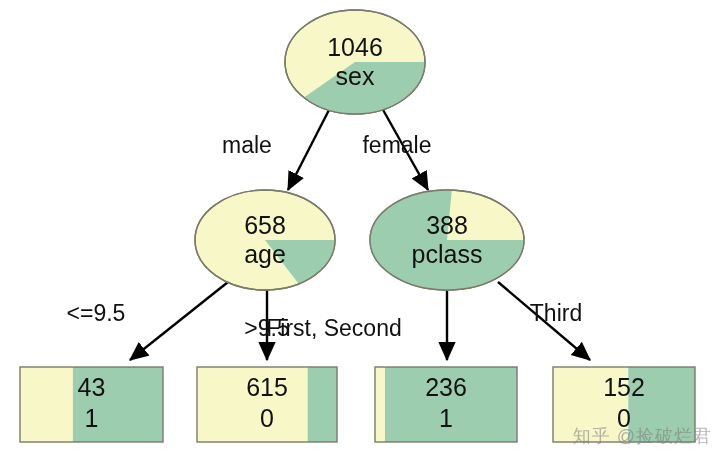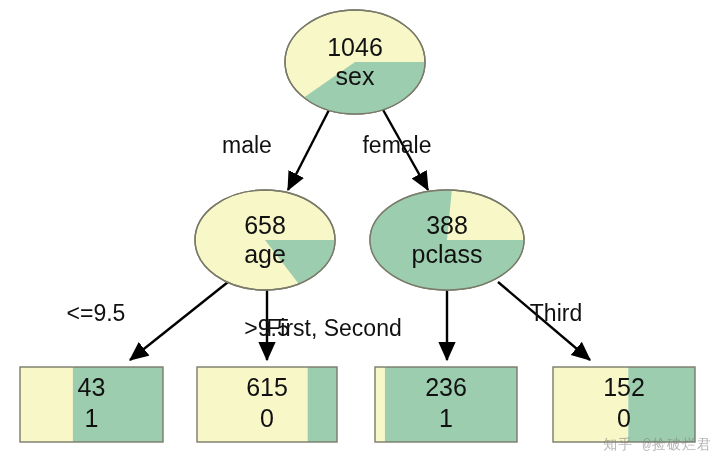--- a/index.html
+++ b/index.html
@@ -40,23 +40,23 @@
     fill: none;
   }
   .edge-line {
     stroke: #000000;
     stroke-width: 2.4;
     fill: none;
   }
   .watermark {
     position: absolute;
     right: 8px;
-    bottom: 14px;
-    font-family: Liberation Mono, monospace;
-    font-size: 14px;
+    bottom: 20px;
+    font-family: Liberation Sans, sans-serif;
+    font-size: 18px;
     color: rgba(120, 120, 120, 0.55);
     letter-spacing: 1px;
     white-space: nowrap;
     pointer-events: none;
   }
 </style>
 </head>
 <body>
 
 <svg id="tree-canvas" viewBox="0 0 720 468">

